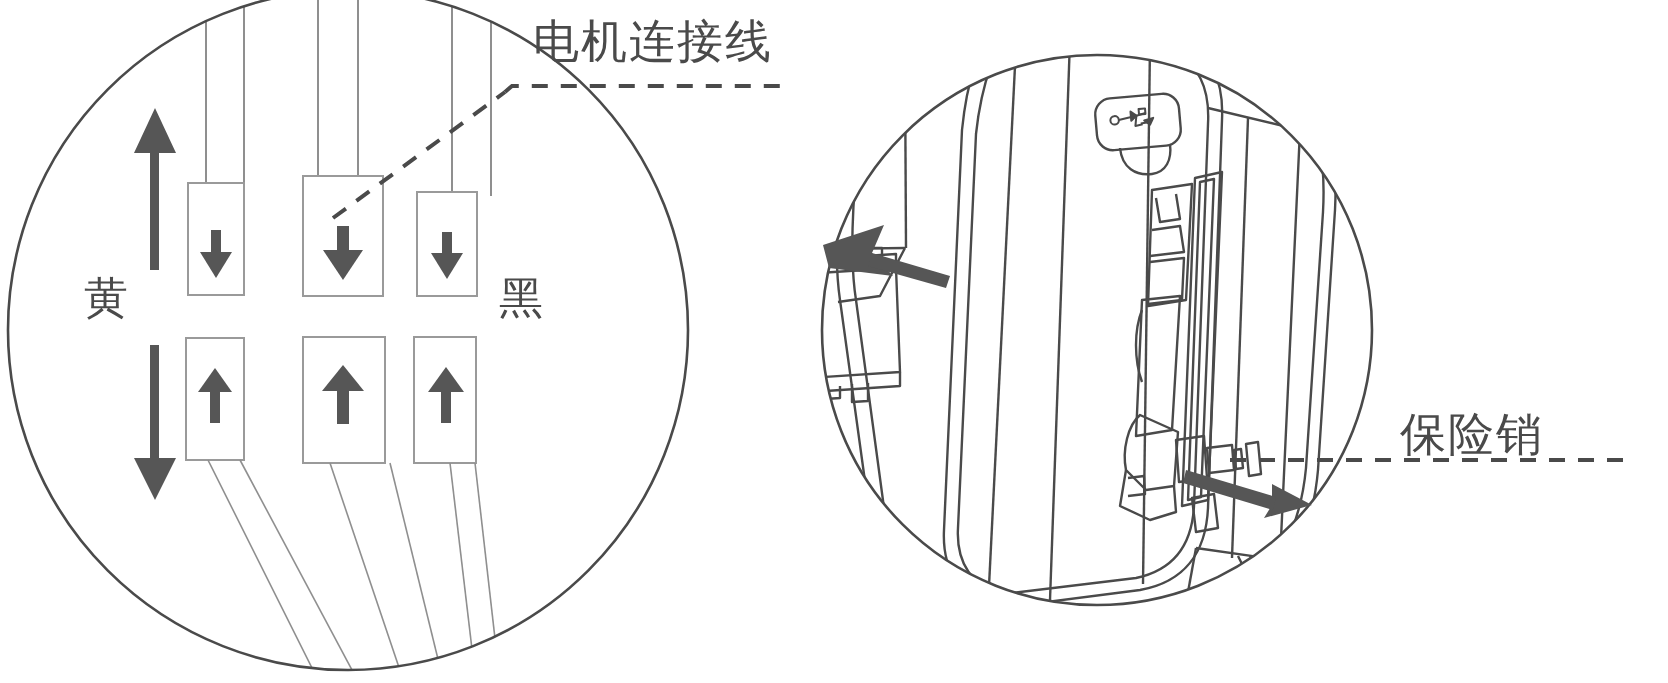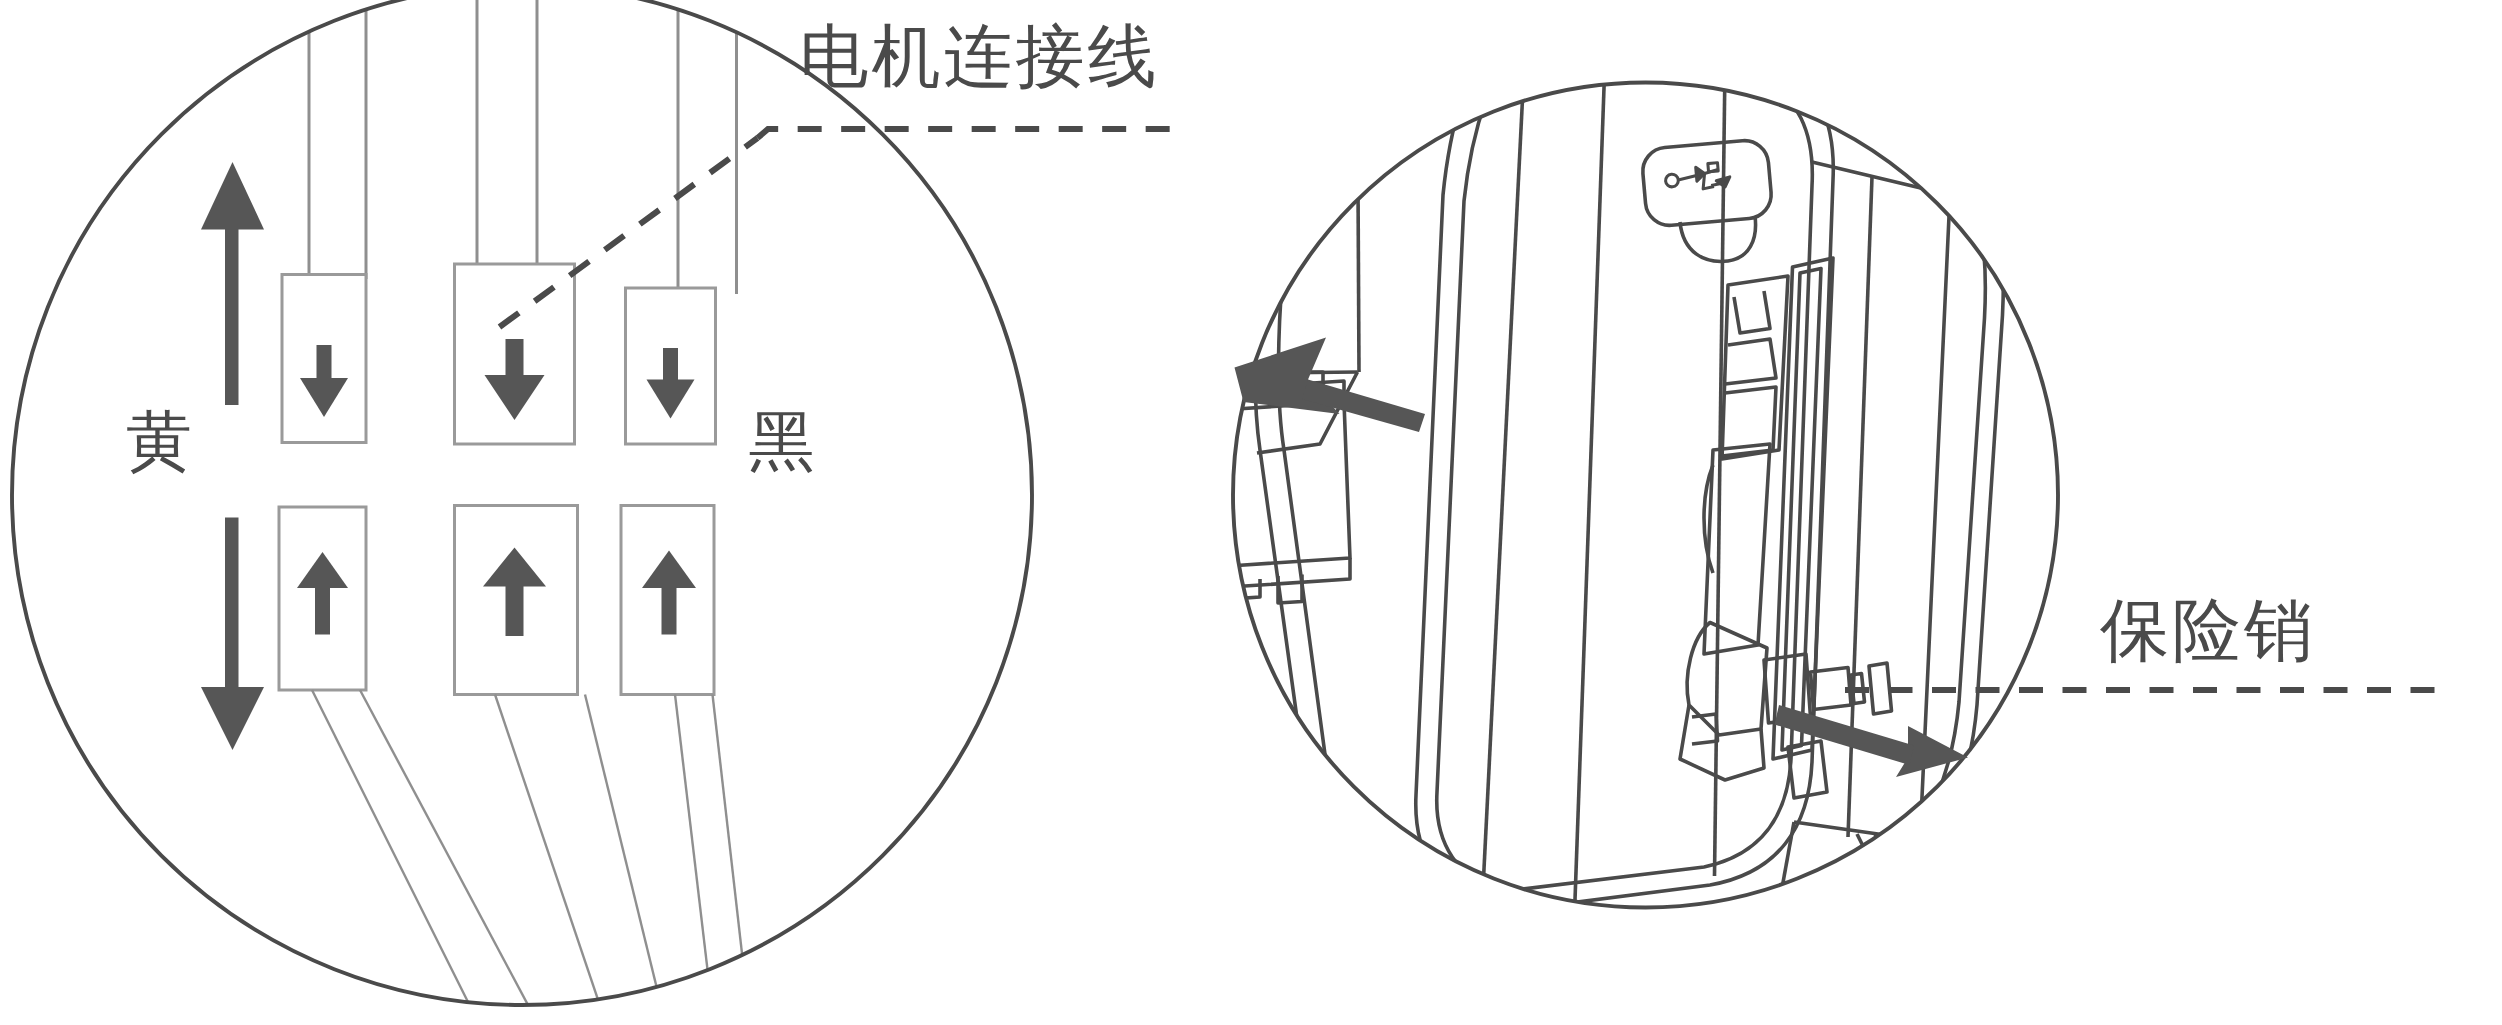--- a/index.html
+++ b/index.html
@@ -12,24 +12,24 @@
     overflow:hidden;
   }
   #art{position:absolute;left:0;top:0;width:1668px;height:683px;}
   .lbl{
     position:absolute;
     color:#4a4a4a;
     font-size:46px;
     line-height:1;
     letter-spacing:2px;
     white-space:nowrap;
-    font-family:Liberation Mono, monospace;
+    font-family:Liberation Sans, sans-serif;
   }
   #lbl-motor{left:533px;top:18px;}
-  #lbl-pin{left:1400px;top:401px;}
+  #lbl-pin{left:1400px;top:411px;}
   #lbl-yellow{left:84px;top:276px;font-size:44px;}
   #lbl-black{left:499px;top:276px;font-size:44px;}
 </style>
 </head>
 <body>
 
 <div id="stage">
 
   <svg id="art" viewBox="0 0 1668 683" xmlns="http://www.w3.org/2000/svg">
     <defs>

